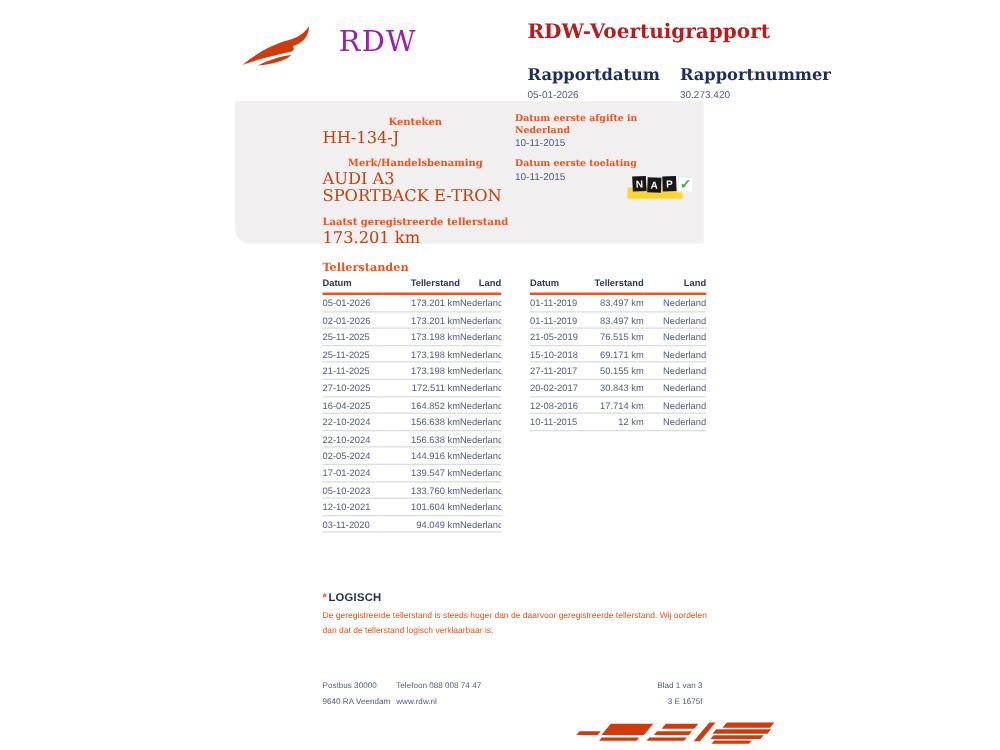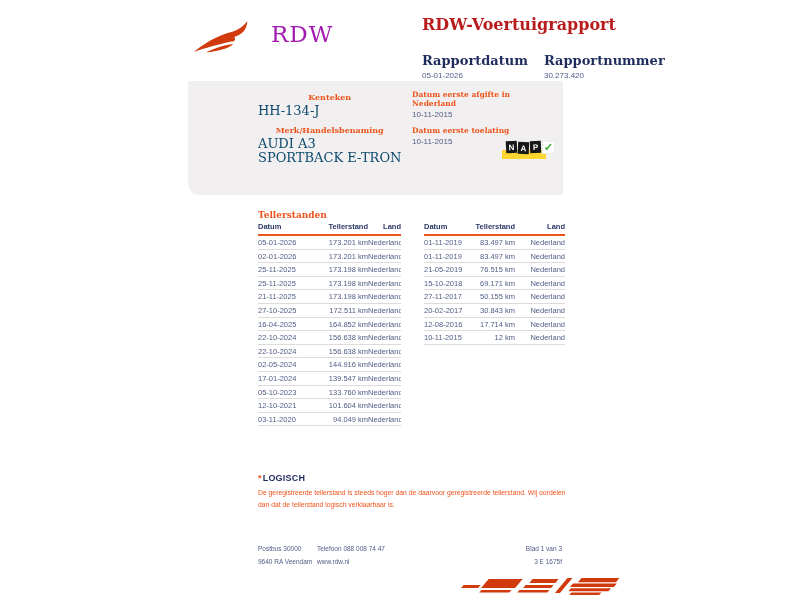--- a/index.html
+++ b/index.html
@@ -18,21 +18,21 @@
   .report-meta{position:absolute;left:422px;top:42px;display:flex;gap:16px;}
   .meta-label{font-family:"DejaVu Serif",serif;font-weight:bold;font-size:13px;color:#1f2c5e;margin-top:11px;}
   .meta-value{font-size:8px;color:#505c85;margin-top:3px;}
 
   
   .panel{position:absolute;left:188px;top:81px;width:375px;height:114px;background:#f1efef;border-radius:2px 2px 2px 12px;}
   .panel-left{position:absolute;left:70px;top:11px;}
   .panel-right{position:absolute;left:224px;top:9px;width:136px;}
   .field{margin-bottom:6px;}
   .field-label{font-family:"DejaVu Serif",serif;font-weight:bold;font-size:8px;color:#ed541c;margin-bottom:2px;text-align:center;}
-  .field-value{font-family:"DejaVu Serif",serif;font-size:13px;color:#0c4a6e;line-height:1.12;}
+  .field-value{font-family:"DejaVu Serif",serif;font-size:13px;color:#c2410c;line-height:1.12;}
   .field-label-sm{font-family:"DejaVu Serif",serif;font-weight:bold;font-size:7.5px;color:#ed541c;margin-bottom:2px;}
   .field-value-sm{font-size:8px;color:#505c85;margin-bottom:7px;}
   .verdict{margin-top:8px;font-size:12.5px;font-weight:800;color:#1f2c5e;line-height:1.25;letter-spacing:.2px;}
 
   
   .nap{position:absolute;left:318px;top:60px;width:50px;height:22px;}
   .nap-yellow{position:absolute;left:-4px;top:9px;width:44px;height:9px;background:#ffd530;}
   .nap-tiles{position:absolute;left:0;top:0;display:flex;gap:1px;}
   .nap-tile{width:11px;height:12px;background:#17171a;color:#fff;font-size:8px;font-weight:bold;display:flex;align-items:center;justify-content:center;}
   .nap-tile:nth-child(1){transform:rotate(-3deg);}
@@ -91,20 +91,24 @@
 <div class="panel">
   <div class="panel-left">
     <div class="field">
       <div class="field-label">Kenteken</div>
       <div class="field-value">HH-134-J</div>
     </div>
     <div class="field">
       <div class="field-label">Merk/Handelsbenaming</div>
       <div class="field-value">AUDI A3</div>
       <div class="field-value">SPORTBACK E-TRON</div>
+    </div>
+    <div class="field">
+      <div class="field-label">Laatst geregistreerde tellerstand</div>
+      <div class="field-value">173.201 km</div>
     </div>
   </div>
 
   <div class="panel-right">
     <div class="field-label-sm">Datum eerste afgifte in Nederland</div>
     <div class="field-value-sm">10-11-2015</div>
     <div class="field-label-sm">Datum eerste toelating</div>
     <div class="field-value-sm">10-11-2015</div>
   </div>
 

